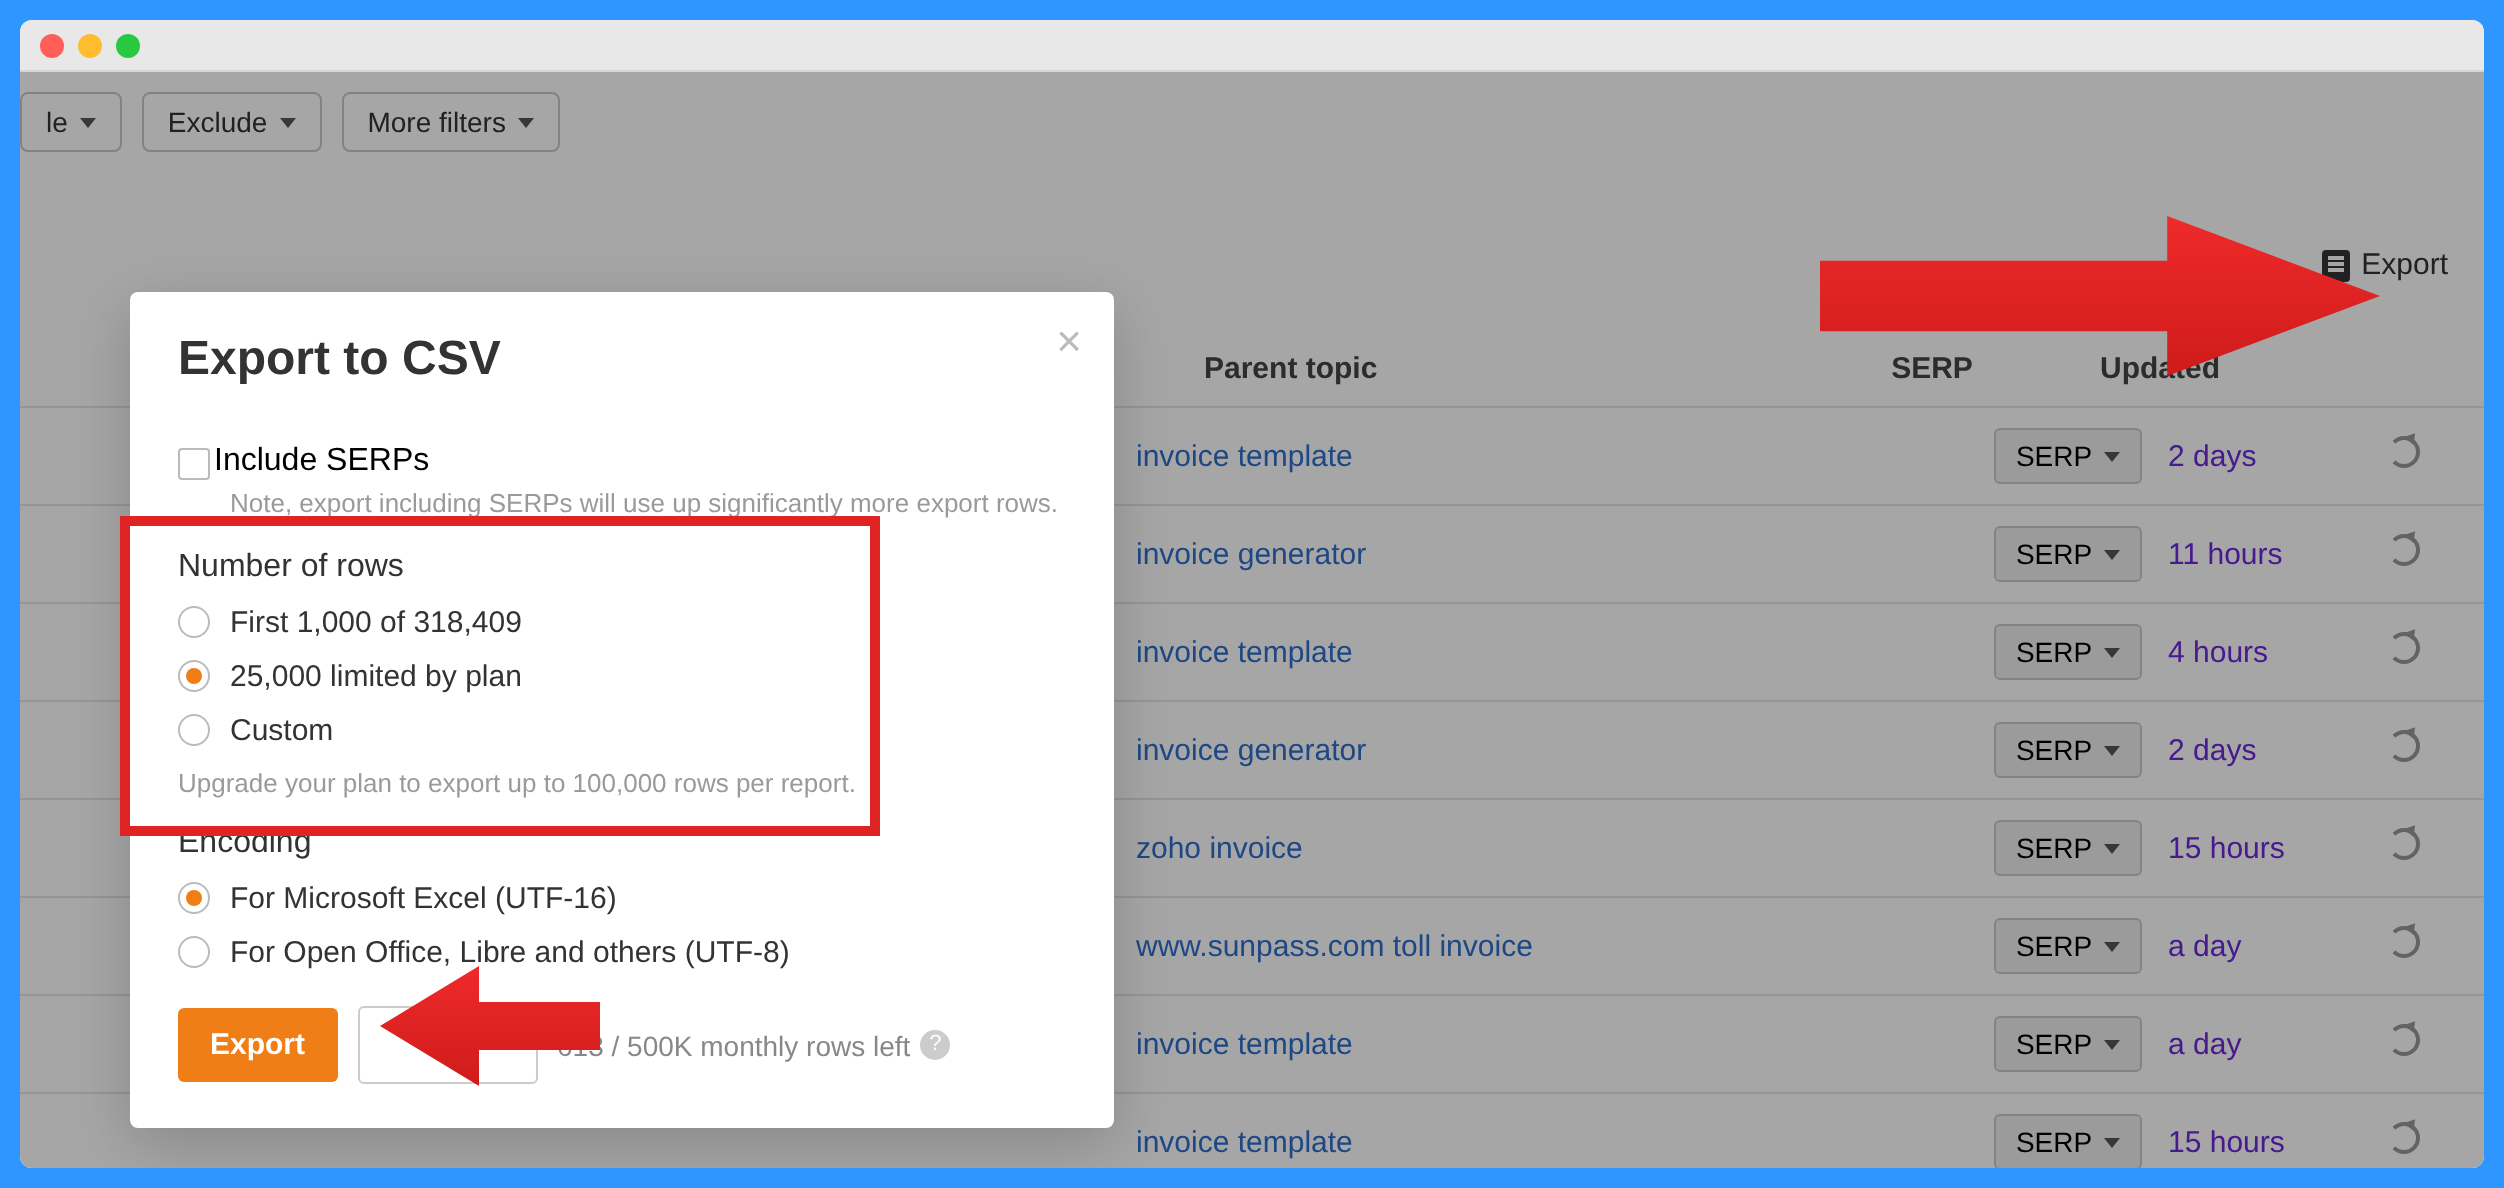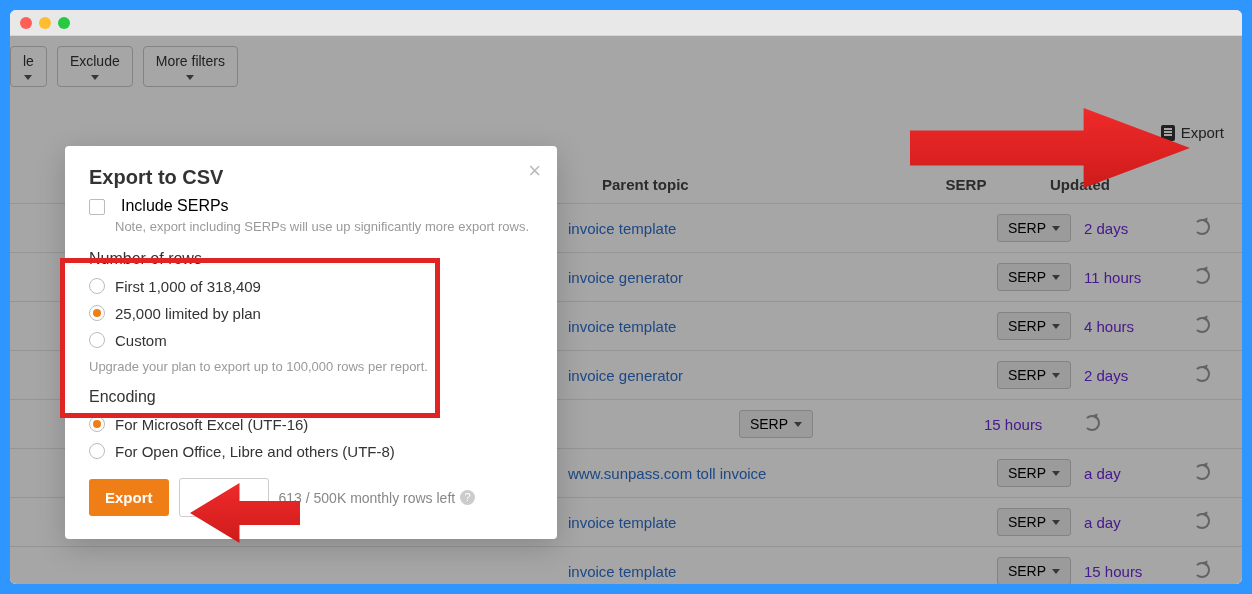--- a/index.html
+++ b/index.html
@@ -65,21 +65,21 @@
     position:relative;
     z-index:1;
     align-items:center;
   }
   .filter-btn {
     border:1px solid #c9c9c9;
     border-radius:4px;
     background:#fff;
     padding:6px 12px;
     display:flex; align-items:center; gap:6px;
-    font-size:14px; color:#333;flex-direction:column;
+    font-size:14px; color:#333;
   }
   .caret-down { width:0;height:0;border-left:4px solid transparent;border-right:4px solid transparent;border-top:5px solid #555; }
 
   .toolbar-right {
     position:absolute; right:18px; top:88px;
     display:flex; align-items:center; gap:6px;
     color:#333; font-size:15px; z-index:1;
   }
   .file-icon { width:14px; height:16px; background:#333; position:relative; border-radius:2px; }
   .file-icon::before { content:""; position:absolute; top:3px; left:3px; width:8px; height:2px; background:#fff; box-shadow: 0 3px 0 #fff, 0 6px 0 #fff; }
@@ -124,23 +124,23 @@
   
   .modal {
     position:absolute; z-index:10;
     left:55px; top:110px;
     width:492px;
     background:#fff;
     border-radius:4px;
     box-shadow: var(--shadow);
     padding: 20px 24px 22px 24px;
   }
-  .modal h2 { margin:0 0 8px 0; font-size:20px; font-weight:700; color:#333; }
+  .modal h2 { margin:0 0 28px 0; font-size:24px; font-weight:700; color:#333; }
   .modal .close { position:absolute; top:14px; right:16px; color:#bbb; font-size:22px; line-height:1; cursor:pointer; }
-  .checkbox-row { display:flex; align-items:flex-start; gap:16px; margin-bottom:4px;text-align:center; }
+  .checkbox-row { display:flex; align-items:flex-start; gap:2px; margin-bottom:4px;text-align:center; }
   .chk { width:16px;height:16px;border:1px solid #bbb; border-radius:2px; background:#fff; flex-shrink:0; margin-top:2px; }
   .note { color:#9a9a9a; font-size:13px; margin:4px 0 16px 26px; }
   .section { margin-top:8px; }
   .section-title { font-size:16px; color:#333; margin:6px 0 10px 0; }
   .radio-row { display:flex; gap:10px; margin:10px 0; font-size:15px; color:#333; }
   .radio { width:16px;height:16px;border:1px solid #bbb; border-radius:50%; background:#fff; flex-shrink:0; display:flex; align-items:center; justify-content:center; }
   .radio.selected::after { content:""; width:8px;height:8px;border-radius:50%; background:var(--accent-strong); }
   .upgrade-note { color:#9a9a9a; font-size:13px; margin:8px 0 2px 0; }
   .modal-footer { display:flex; align-items:center; gap:10px; margin-top:18px; }
   .btn-primary {
@@ -263,20 +263,21 @@
           <div class="parent-topic">invoice generator</div>
           <div class="serp-cell"><span class="serp-btn">
                 <span>SERP</span>
                 <span class="caret-down"></span>
               </span></div>
           <div class="updated-cell">2 days</div>
           <div><span class="refresh-icon"></span></div>
         </div>
         <div class="trow">
           <div></div>
+          <div class="parent-topic">zoho invoice</div>
           <div class="serp-cell"><span class="serp-btn">
                 <span>SERP</span>
                 <span class="caret-down"></span>
               </span></div>
           <div class="updated-cell">15 hours</div>
           <div><span class="refresh-icon"></span></div>
         </div>
         <div class="trow">
           <div></div>
           <div class="parent-topic">www.sunpass.com toll invoice</div>

